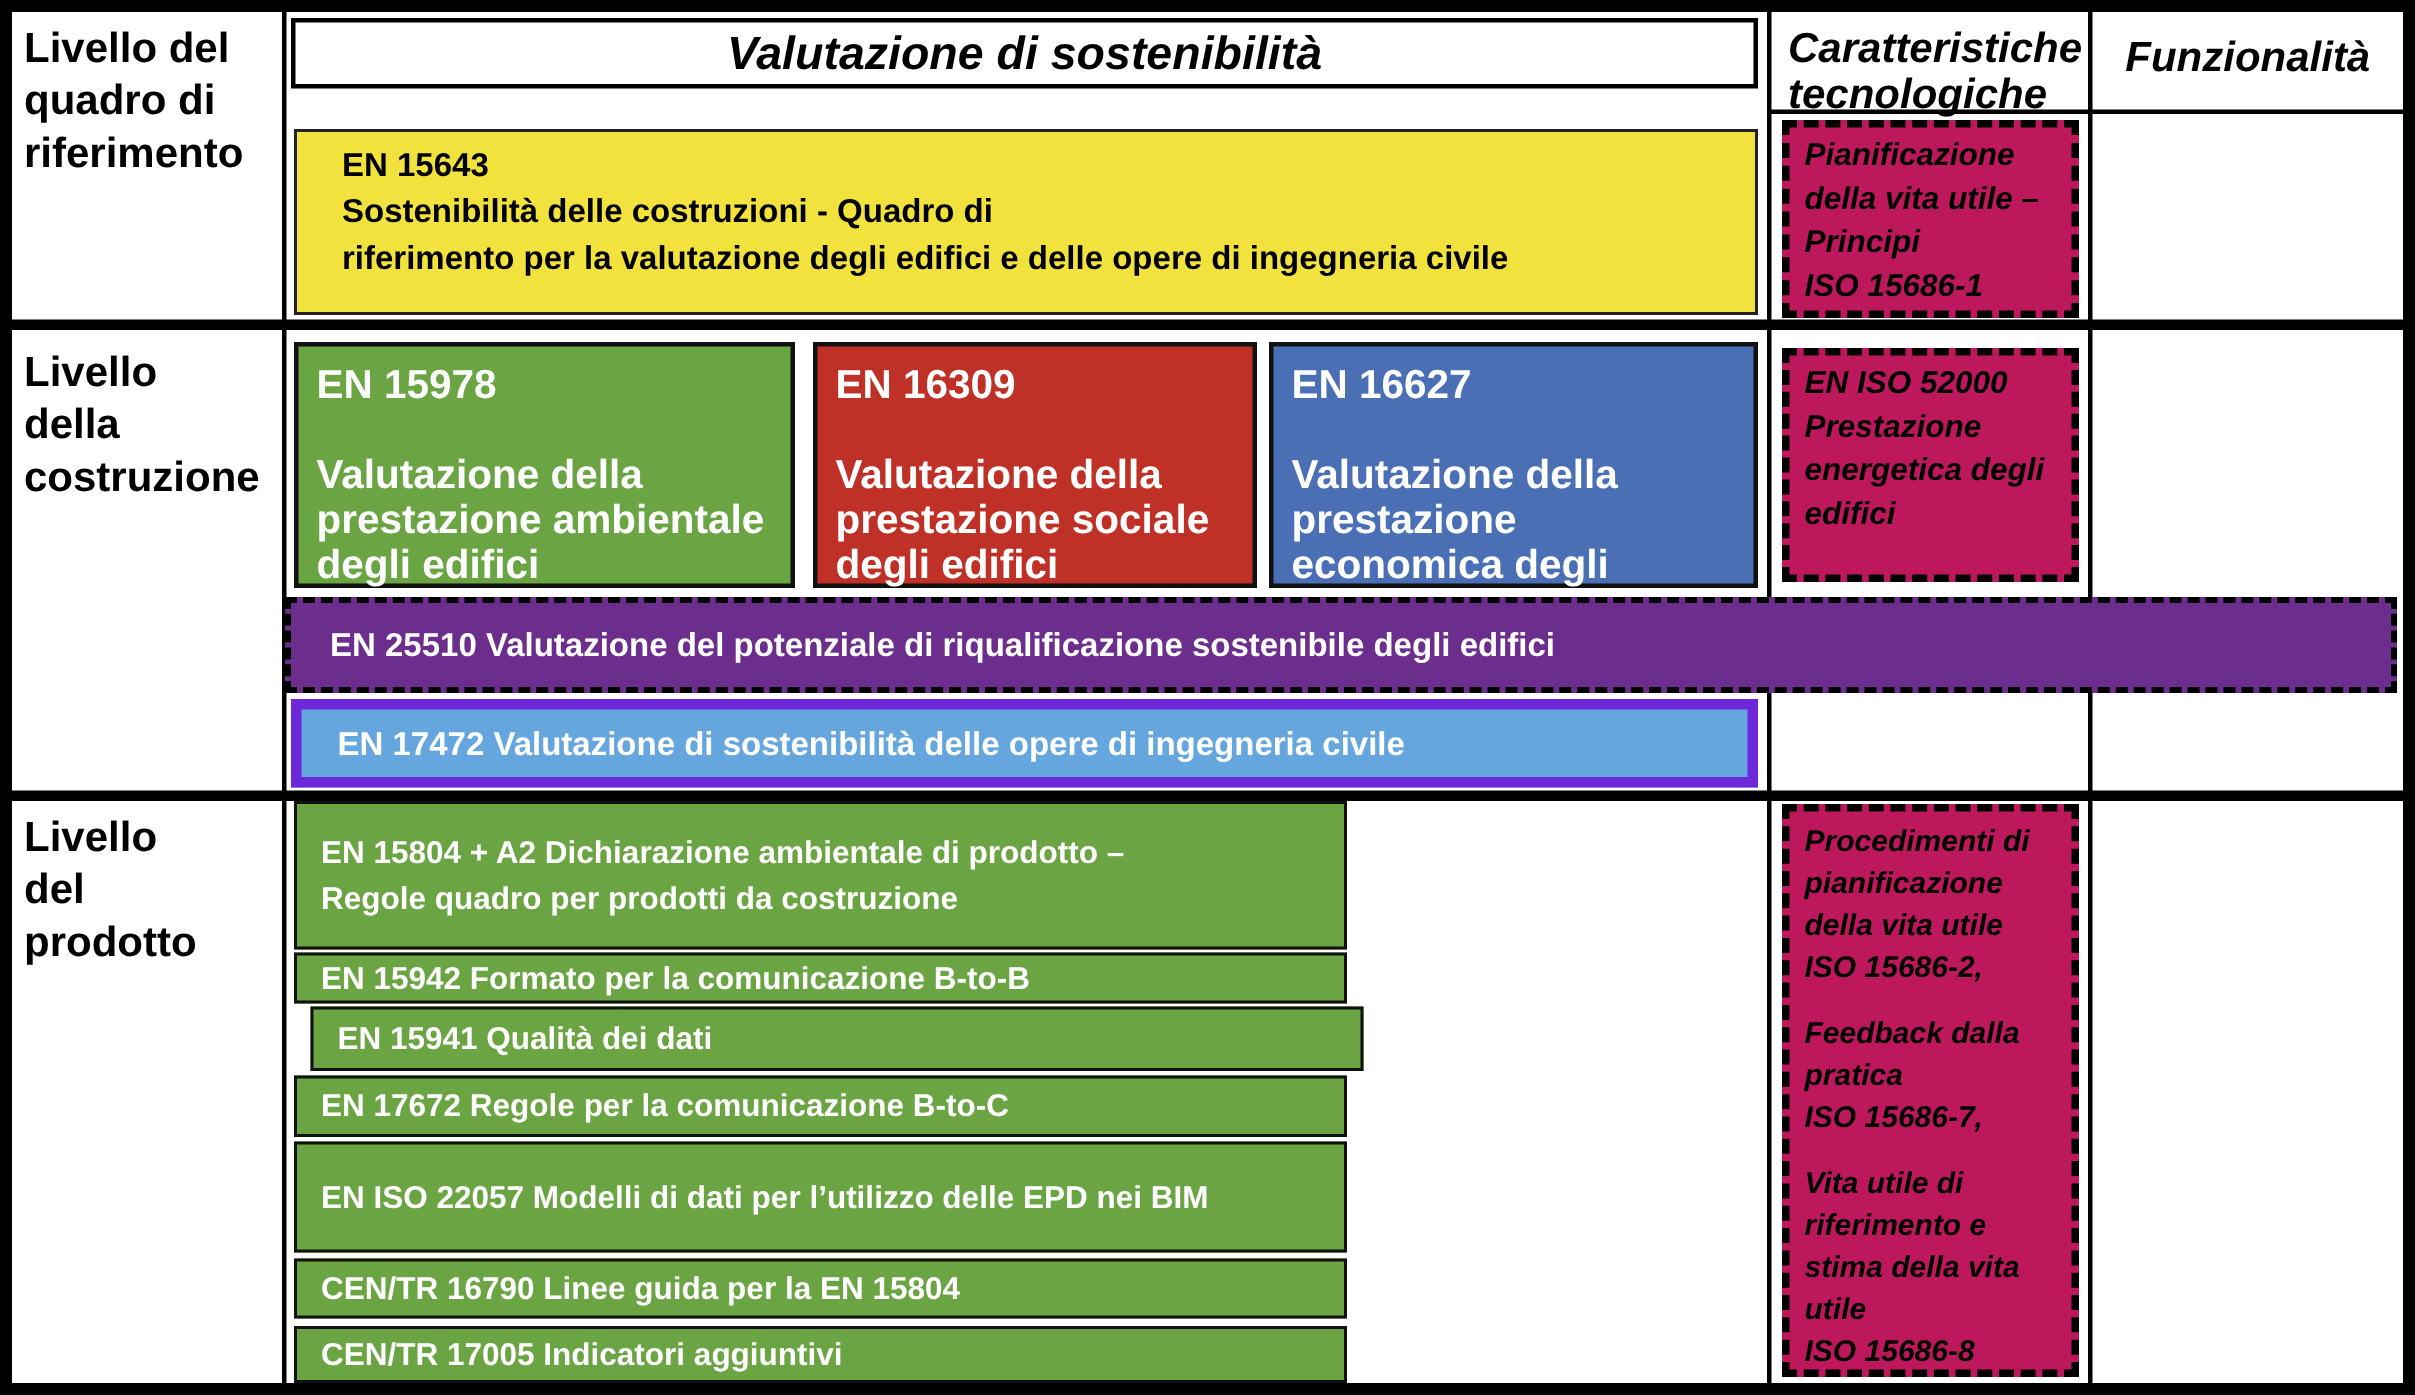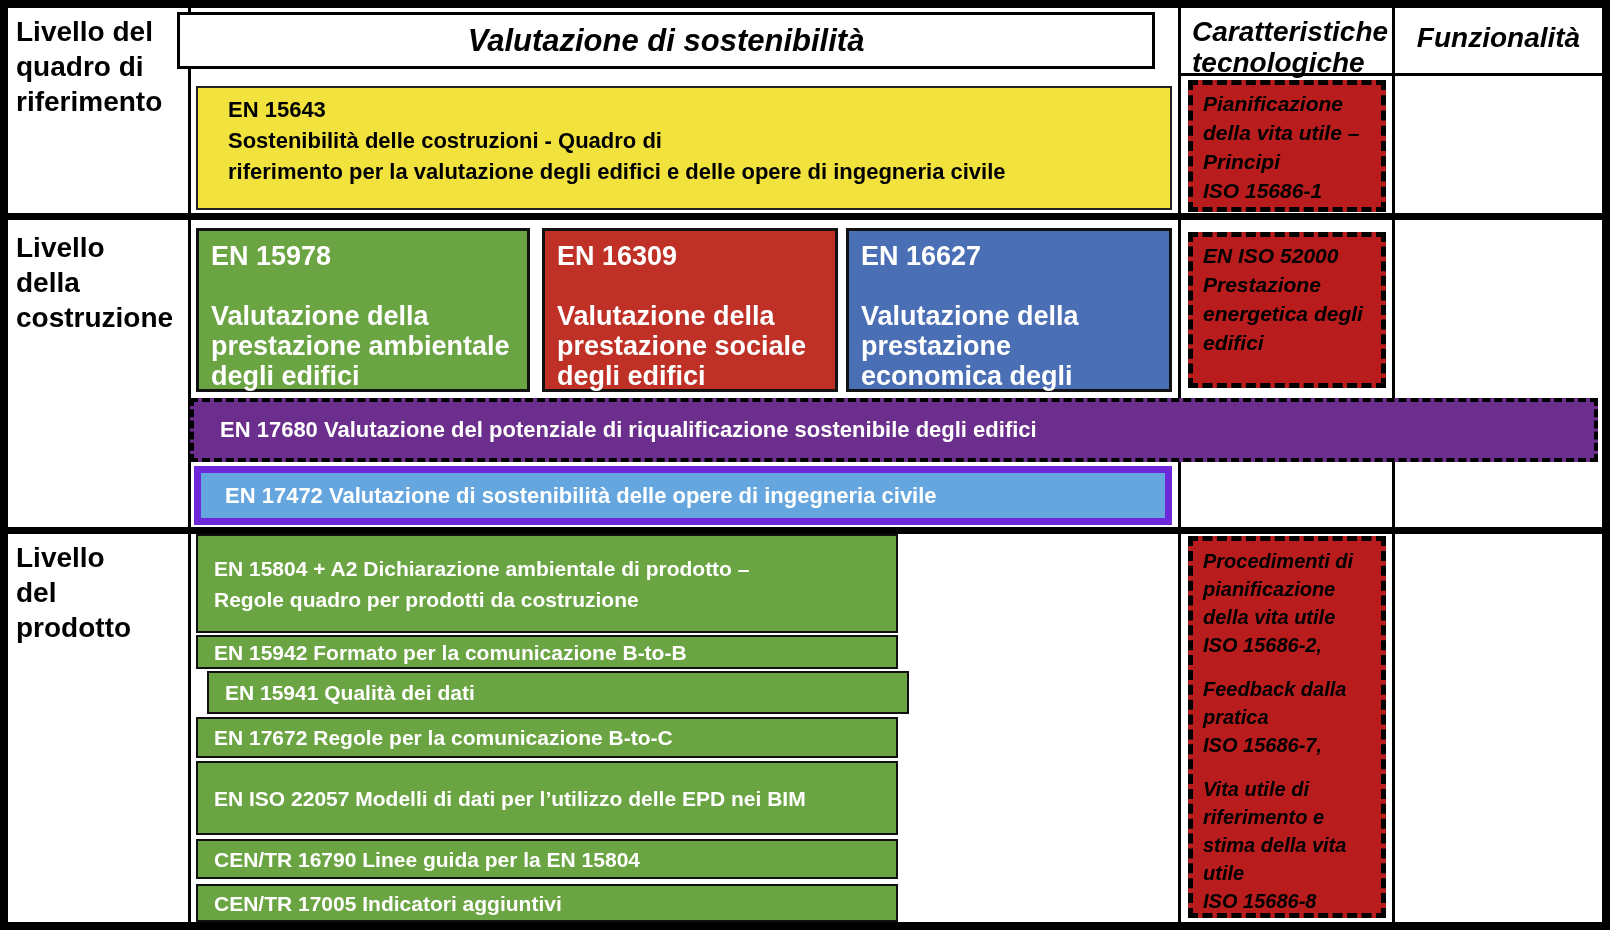--- a/index.html
+++ b/index.html
@@ -52,21 +52,21 @@
     border: 2px solid #222222;
     color: #000000;
     font-weight: bold;
     font-size: 22px;
     line-height: 31px;
     padding: 6px 30px;
     z-index: 2;
   }
   .dashedbox {
     border: 5px dashed #000000;
-    background: #b91c1c;
+    background: #be185d;
     font-weight: bold;
     font-style: italic;
     font-size: 21px;
     line-height: 29px;
     padding: 4px 10px;
     z-index: 3;
   }
   .bar {
     display: flex; align-items: center;
     color: #ffffff; font-weight: bold; font-size: 22px;
@@ -101,21 +101,21 @@
   <div class="abs row-label preline" style="left:16px; top:14px; width:168px;">Livello del
 quadro di
 riferimento</div>
   <div class="abs row-label preline" style="left:16px; top:230px; width:168px;">Livello
 della
 costruzione</div>
   <div class="abs row-label preline" style="left:16px; top:540px; width:168px;">Livello
 del
 prodotto</div>
 
-  <div class="abs title-box" style="left:177px; top:12px; width:978px; height:57px;">
+  <div class="abs title-box" style="left:194px; top:12px; width:978px; height:47px;">
     <span>Valutazione di sostenibilità</span>
   </div>
   <div class="abs col-header preline" style="left:1192px; top:16px; width:184px;">Caratteristiche
 tecnologiche</div>
   <div class="abs col-header" style="left:1395px; top:22px; width:207px; text-align:center;">Funzionalità</div>
 
   <div class="abs yellowbox preline" style="left: 196px; top: 86px; width: 976px; height: 124px; background: rgb(242, 226, 61);">EN 15643
 Sostenibilità delle costruzioni - Quadro di
 riferimento per la valutazione degli edifici e delle opere di ingegneria civile</div>
   <div class="abs dashedbox preline" style="left:1188px; top:80px; width:198px; height:132px;">Pianificazione della vita utile –
@@ -127,21 +127,21 @@
 Valutazione della prestazione ambientale degli edifici</div>
   <div class="abs colorbox preline" style="left: 542px; top: 228px; width: 296px; height: 164px; background: rgb(191, 49, 39);">EN 16309
 
 Valutazione della prestazione sociale degli edifici</div>
   <div class="abs colorbox preline" style="left: 846px; top: 228px; width: 326px; height: 164px; background: rgb(74, 111, 181);">EN 16627
 
 Valutazione della prestazione economica degli edifici</div>
   <div class="abs dashedbox" style="left:1188px; top:232px; width:198px; height:156px;">EN ISO 52000 Prestazione energetica degli edifici</div>
 
   <div class="abs bar bar-purple" style="left: 190px; top: 398px; width: 1408px; height: 64px; background: rgb(108, 46, 140);">
-    <span>EN 17680 Valutazione del potenziale di riqualificazione sostenibile degli edifici</span>
+    <span>EN 25510 Valutazione del potenziale di riqualificazione sostenibile degli edifici</span>
   </div>
   <div class="abs bar bar-lightblue" style="left: 194px; top: 466px; width: 978px; height: 59px; background: rgb(101, 166, 223);">
     <span>EN 17472 Valutazione di sostenibilità delle opere di ingegneria civile</span>
   </div>
 
   <div class="abs productbox preline" style="left: 196px; top: 534px; width: 702px; height: 99px; background: rgb(107, 164, 66);">EN 15804 + A2 Dichiarazione ambientale di prodotto –
 Regole quadro per prodotti da costruzione</div>
   <div class="abs productbox" style="left: 196px; top: 635px; width: 702px; height: 34px; background: rgb(107, 164, 66);">EN 15942 Formato per la comunicazione B-to-B</div>
   <div class="abs productbox" style="left: 207px; top: 671px; width: 702px; height: 43px; background: rgb(107, 164, 66);">EN 15941 Qualità dei dati</div>
   <div class="abs productbox" style="left: 196px; top: 717px; width: 702px; height: 41px; background: rgb(107, 164, 66);">EN 17672 Regole per la comunicazione B-to-C</div>

